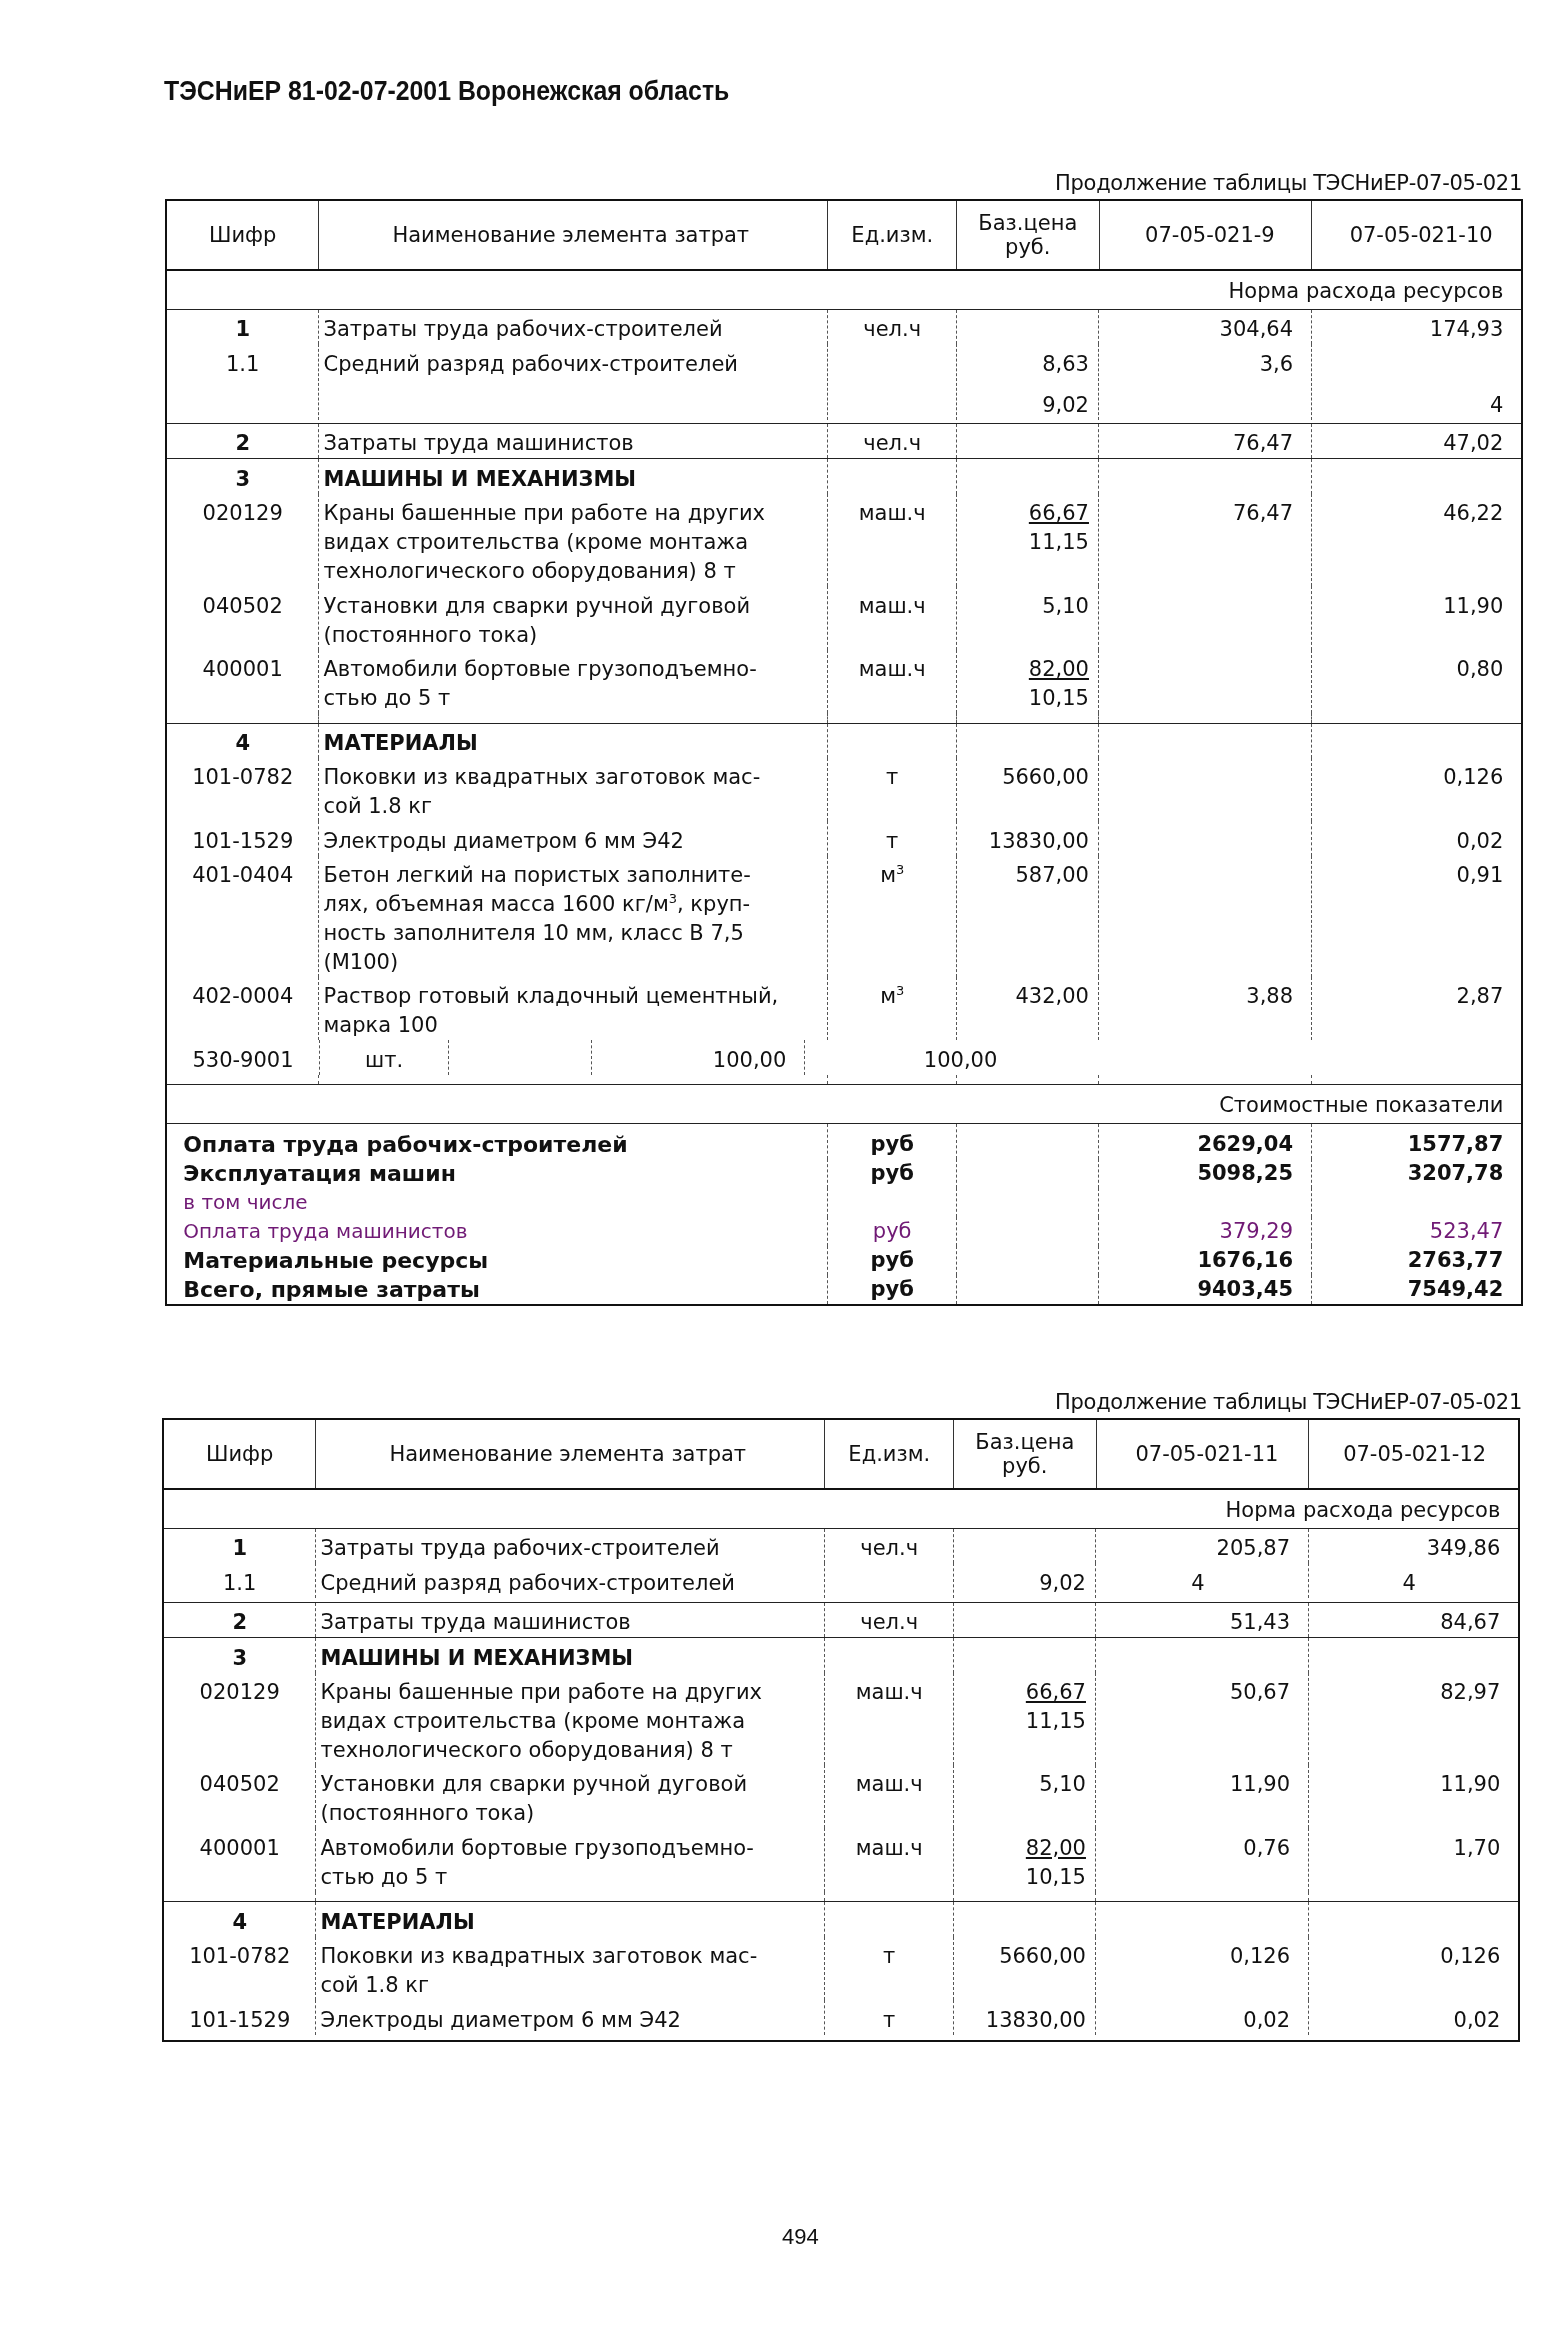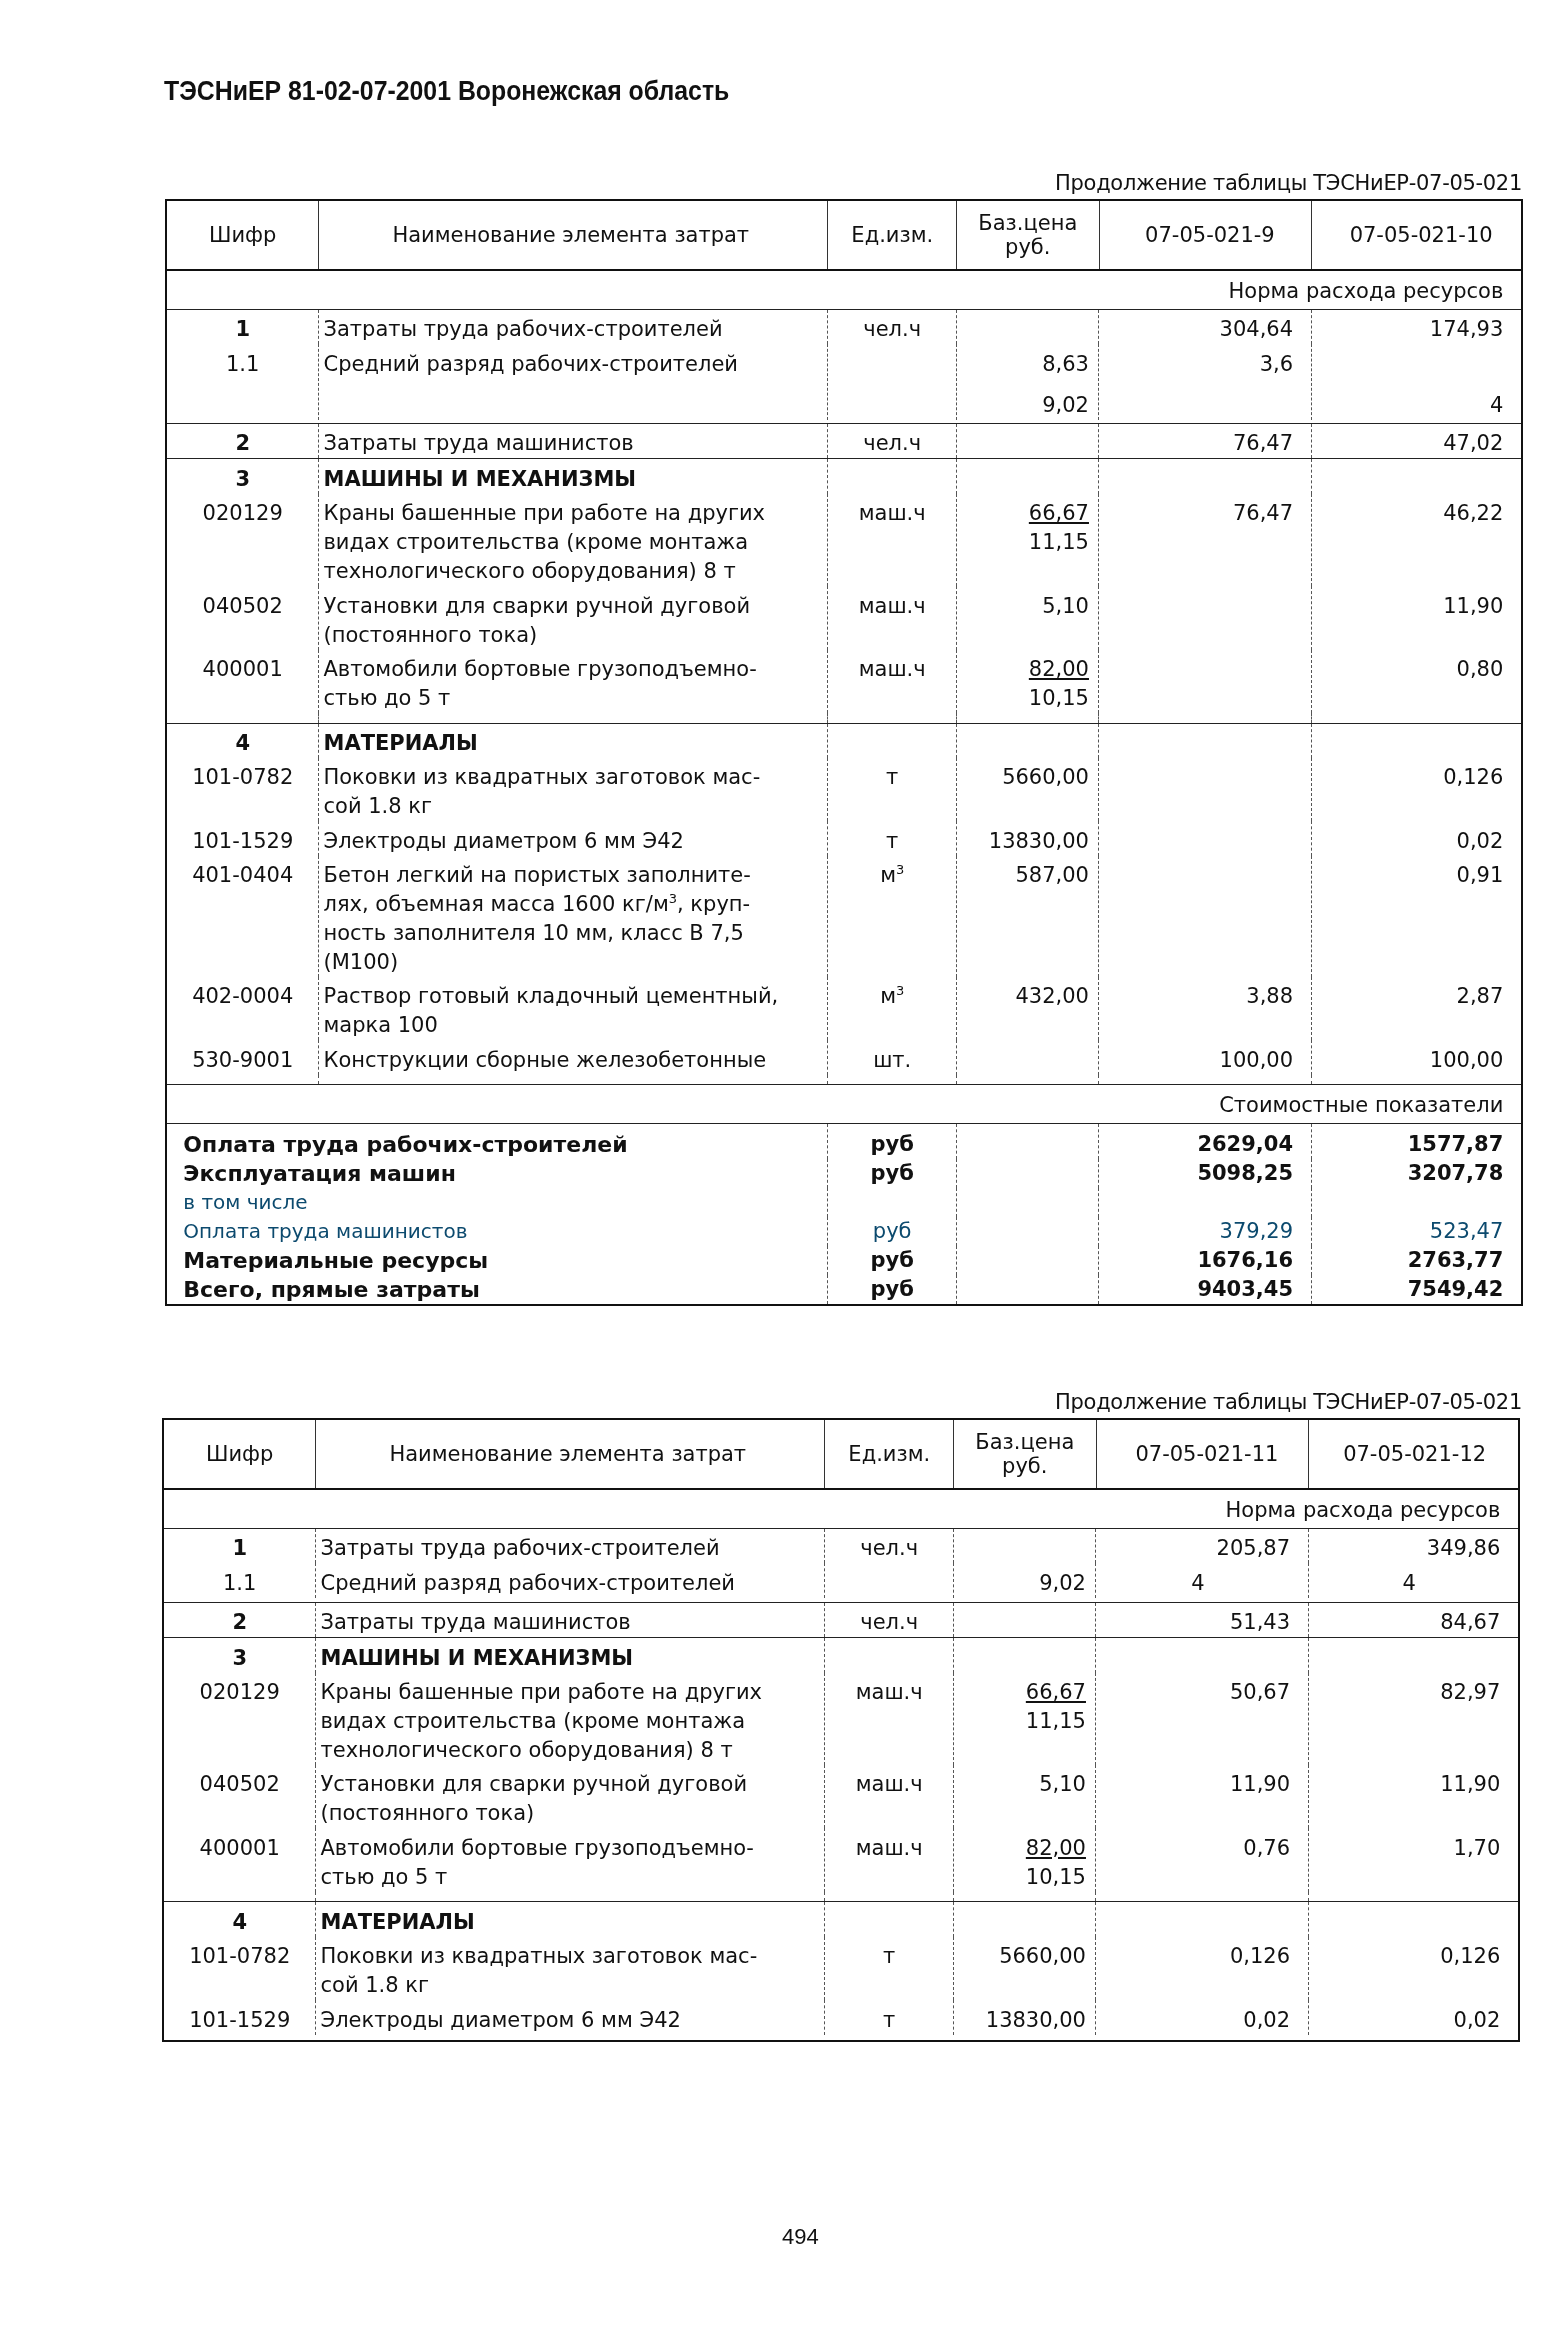--- a/index.html
+++ b/index.html
@@ -26,21 +26,21 @@
   .hdr .cell:first-child { border-left:none; }
   .hdr .w-price { line-height:24.5px; }
   .band { height:38px; text-align:right; font-size:21px; line-height:41px; padding-right:17.7px; }
   .bold { font-weight:bold; }
   .sec .w-name { font-weight:bold; }
   .u { text-decoration:underline; }
   .pad-top { padding-top:5.4px; }
   .gap { height:9.5px; }
   .sub { font-size:13px; vertical-align:super; line-height:0; }
   .costs .w-name-wide { width:663px; padding-left:16.3px; font-size:22px; border-left:none; }
-  .light { color:#0c4a6e; font-weight:normal; }
+  .light { color:#701a75; font-weight:normal; }
   .page-num { position:absolute; left:782px; top:2224px; font-family:"Liberation Sans", sans-serif;
               font-size:22px; font-weight:normal; }
   .stack div { height:29px; }
 </style>
 </head>
 <body>
 
 <div class="doc-title">ТЭСНиЕР 81-02-07-2001 Воронежская область</div>
 
 <div class="caption c1">Продолжение таблицы ТЭСНиЕР-07-05-021</div>
@@ -192,21 +192,20 @@
       <div>Раствор готовый кладочный цементный,</div>
       <div>марка 100</div>
     </div>
     <div class="cell w-unit pad-top"><span>м</span><span class="sub">3</span></div>
     <div class="cell w-price pad-top">432,00</div>
     <div class="cell w-c1 pad-top">3,88</div>
     <div class="cell w-c2 pad-top">2,87</div>
   </div>
   <div class="row">
     <div class="cell w-code pad-top">530-9001</div>
-    <div class="cell w-name pad-top">Конструкции сборные железобетонные</div>
     <div class="cell w-unit pad-top">шт.</div>
     <div class="cell w-price pad-top"></div>
     <div class="cell w-c1 pad-top">100,00</div>
     <div class="cell w-c2 pad-top">100,00</div>
   </div>
   <div class="row gap">
     <div class="cell w-code"></div>
       <div class="cell w-name"></div>
       <div class="cell w-unit"></div>
       <div class="cell w-price"></div>

